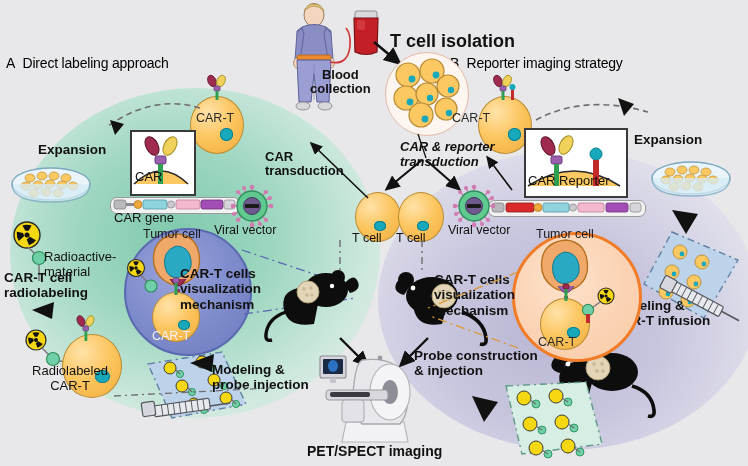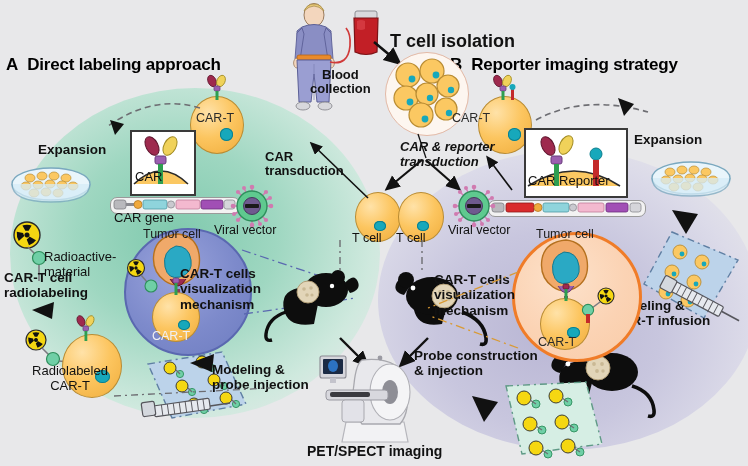--- a/index.html
+++ b/index.html
@@ -15,21 +15,21 @@
     left:10px;top:88px;width:370px;height:330px;
     background:radial-gradient(ellipse at 45% 45%, #7fc9ad 0%, #9fd7c1 35%, #cfe9de 68%, rgba(230,243,238,0) 88%);
   }
   #wash-right{
     left:378px;top:150px;width:380px;height:300px;
     background:radial-gradient(ellipse at 45% 60%, #b9b6d4 0%, #c8c6de 38%, #dcdbe9 68%, rgba(232,232,240,0) 88%);
   }
   
   .lbl{position:absolute;color:#111;line-height:1.08;white-space:pre;}
   .bold{font-weight:bold;}
-  .ttl{font-size:17px;font-weight:bold;letter-spacing:-.2px;color:#000;}
+  .ttl{font-size:14px;font-weight:normal;letter-spacing:-.2px;color:#000;}
   
   .cell{position:absolute;border-radius:50%;
     background:radial-gradient(circle at 33% 28%, #ffe2a8 0%, #fcc55f 48%, #f0ad3c 100%);
     border:1.6px solid #b98c33;}
   .cell::after{content:"";position:absolute;left:55%;top:56%;width:26%;height:22%;
     border-radius:50%;background:#17a8bb;box-shadow:0 0 0 1px #0d7f8e inset;}
   .cell.nuc-l::after{left:42%;top:58%;}
   .zoomcircle{position:absolute;border-radius:50%;background:#fdf6f0;border:1.6px solid #e3b9a6;}
   .boxcard{position:absolute;background:#fff;border:2px solid #3a3a3a;}
   .genebar{position:absolute;background:#f2f2f2;border:1.4px solid #9a9a9a;border-radius:7px;}

